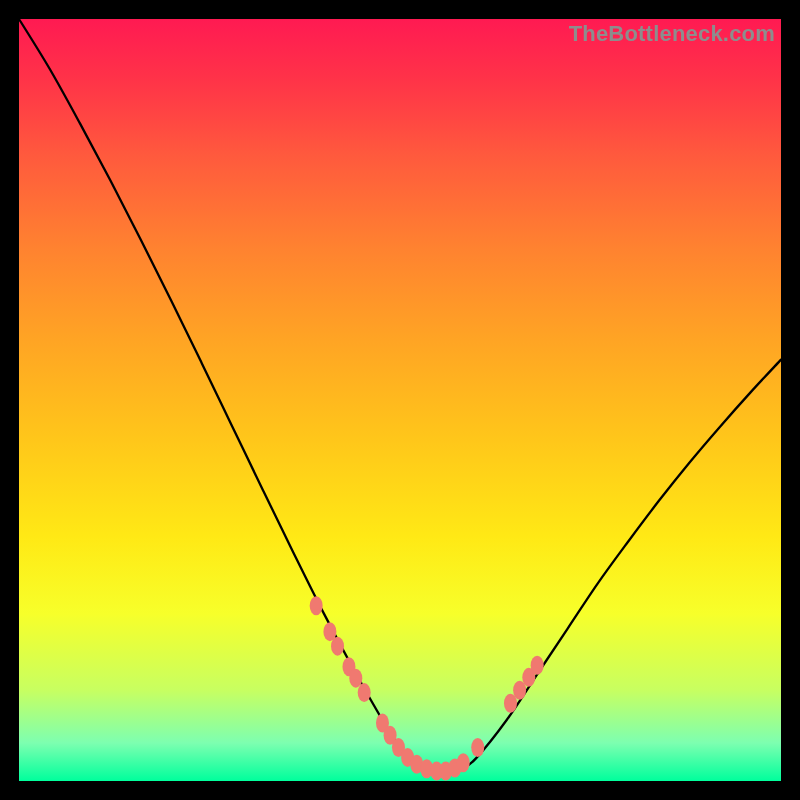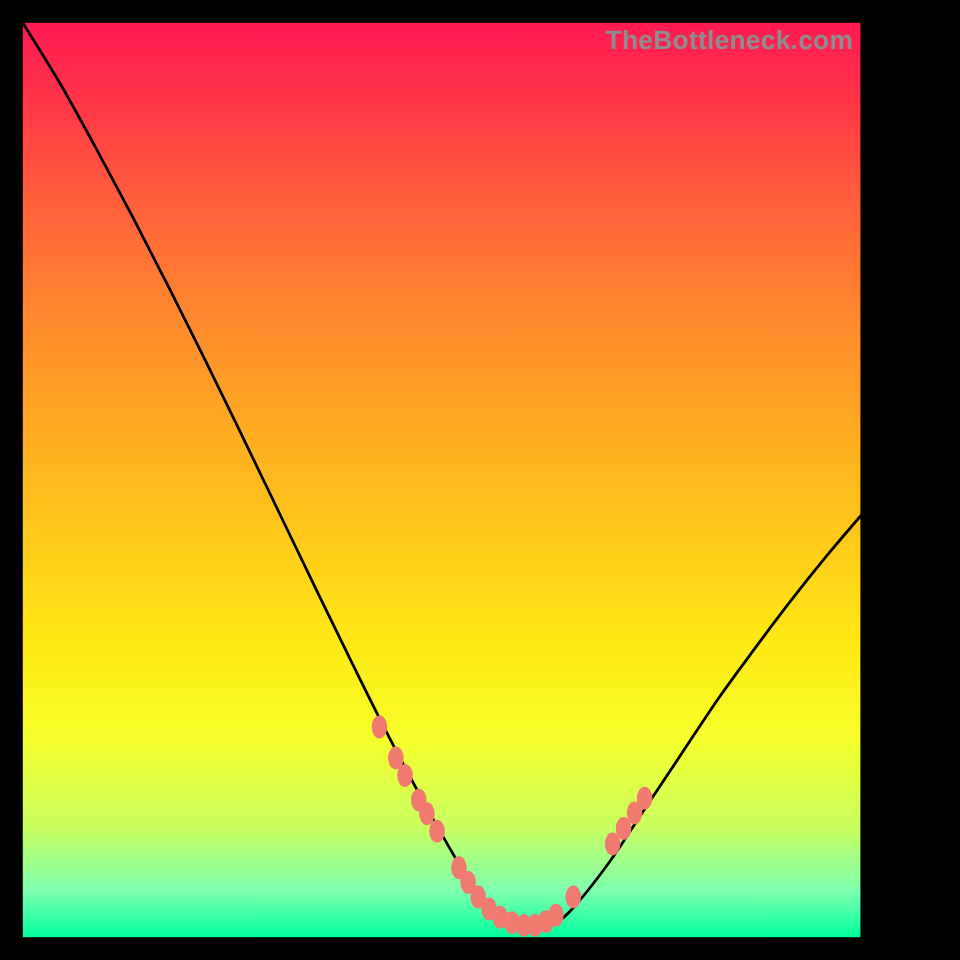--- a/index.html
+++ b/index.html
@@ -7,21 +7,21 @@
   .frame {
     position: relative;
     width: 800px;
     height: 800px;
     background: #000;
   }
   .plot-area {
     position: absolute;
     left: 19px;
     top: 19px;
-    width: 698px;
+    width: 762px;
     height: 762px;
     background: linear-gradient(to bottom,
       #ff1a52 0%,
       #ff3348 8%,
       #ff5a3d 18%,
       #ff8230 30%,
       #ffa424 42%,
       #ffc61a 55%,
       #ffe915 68%,
       #f7ff2a 78%,

